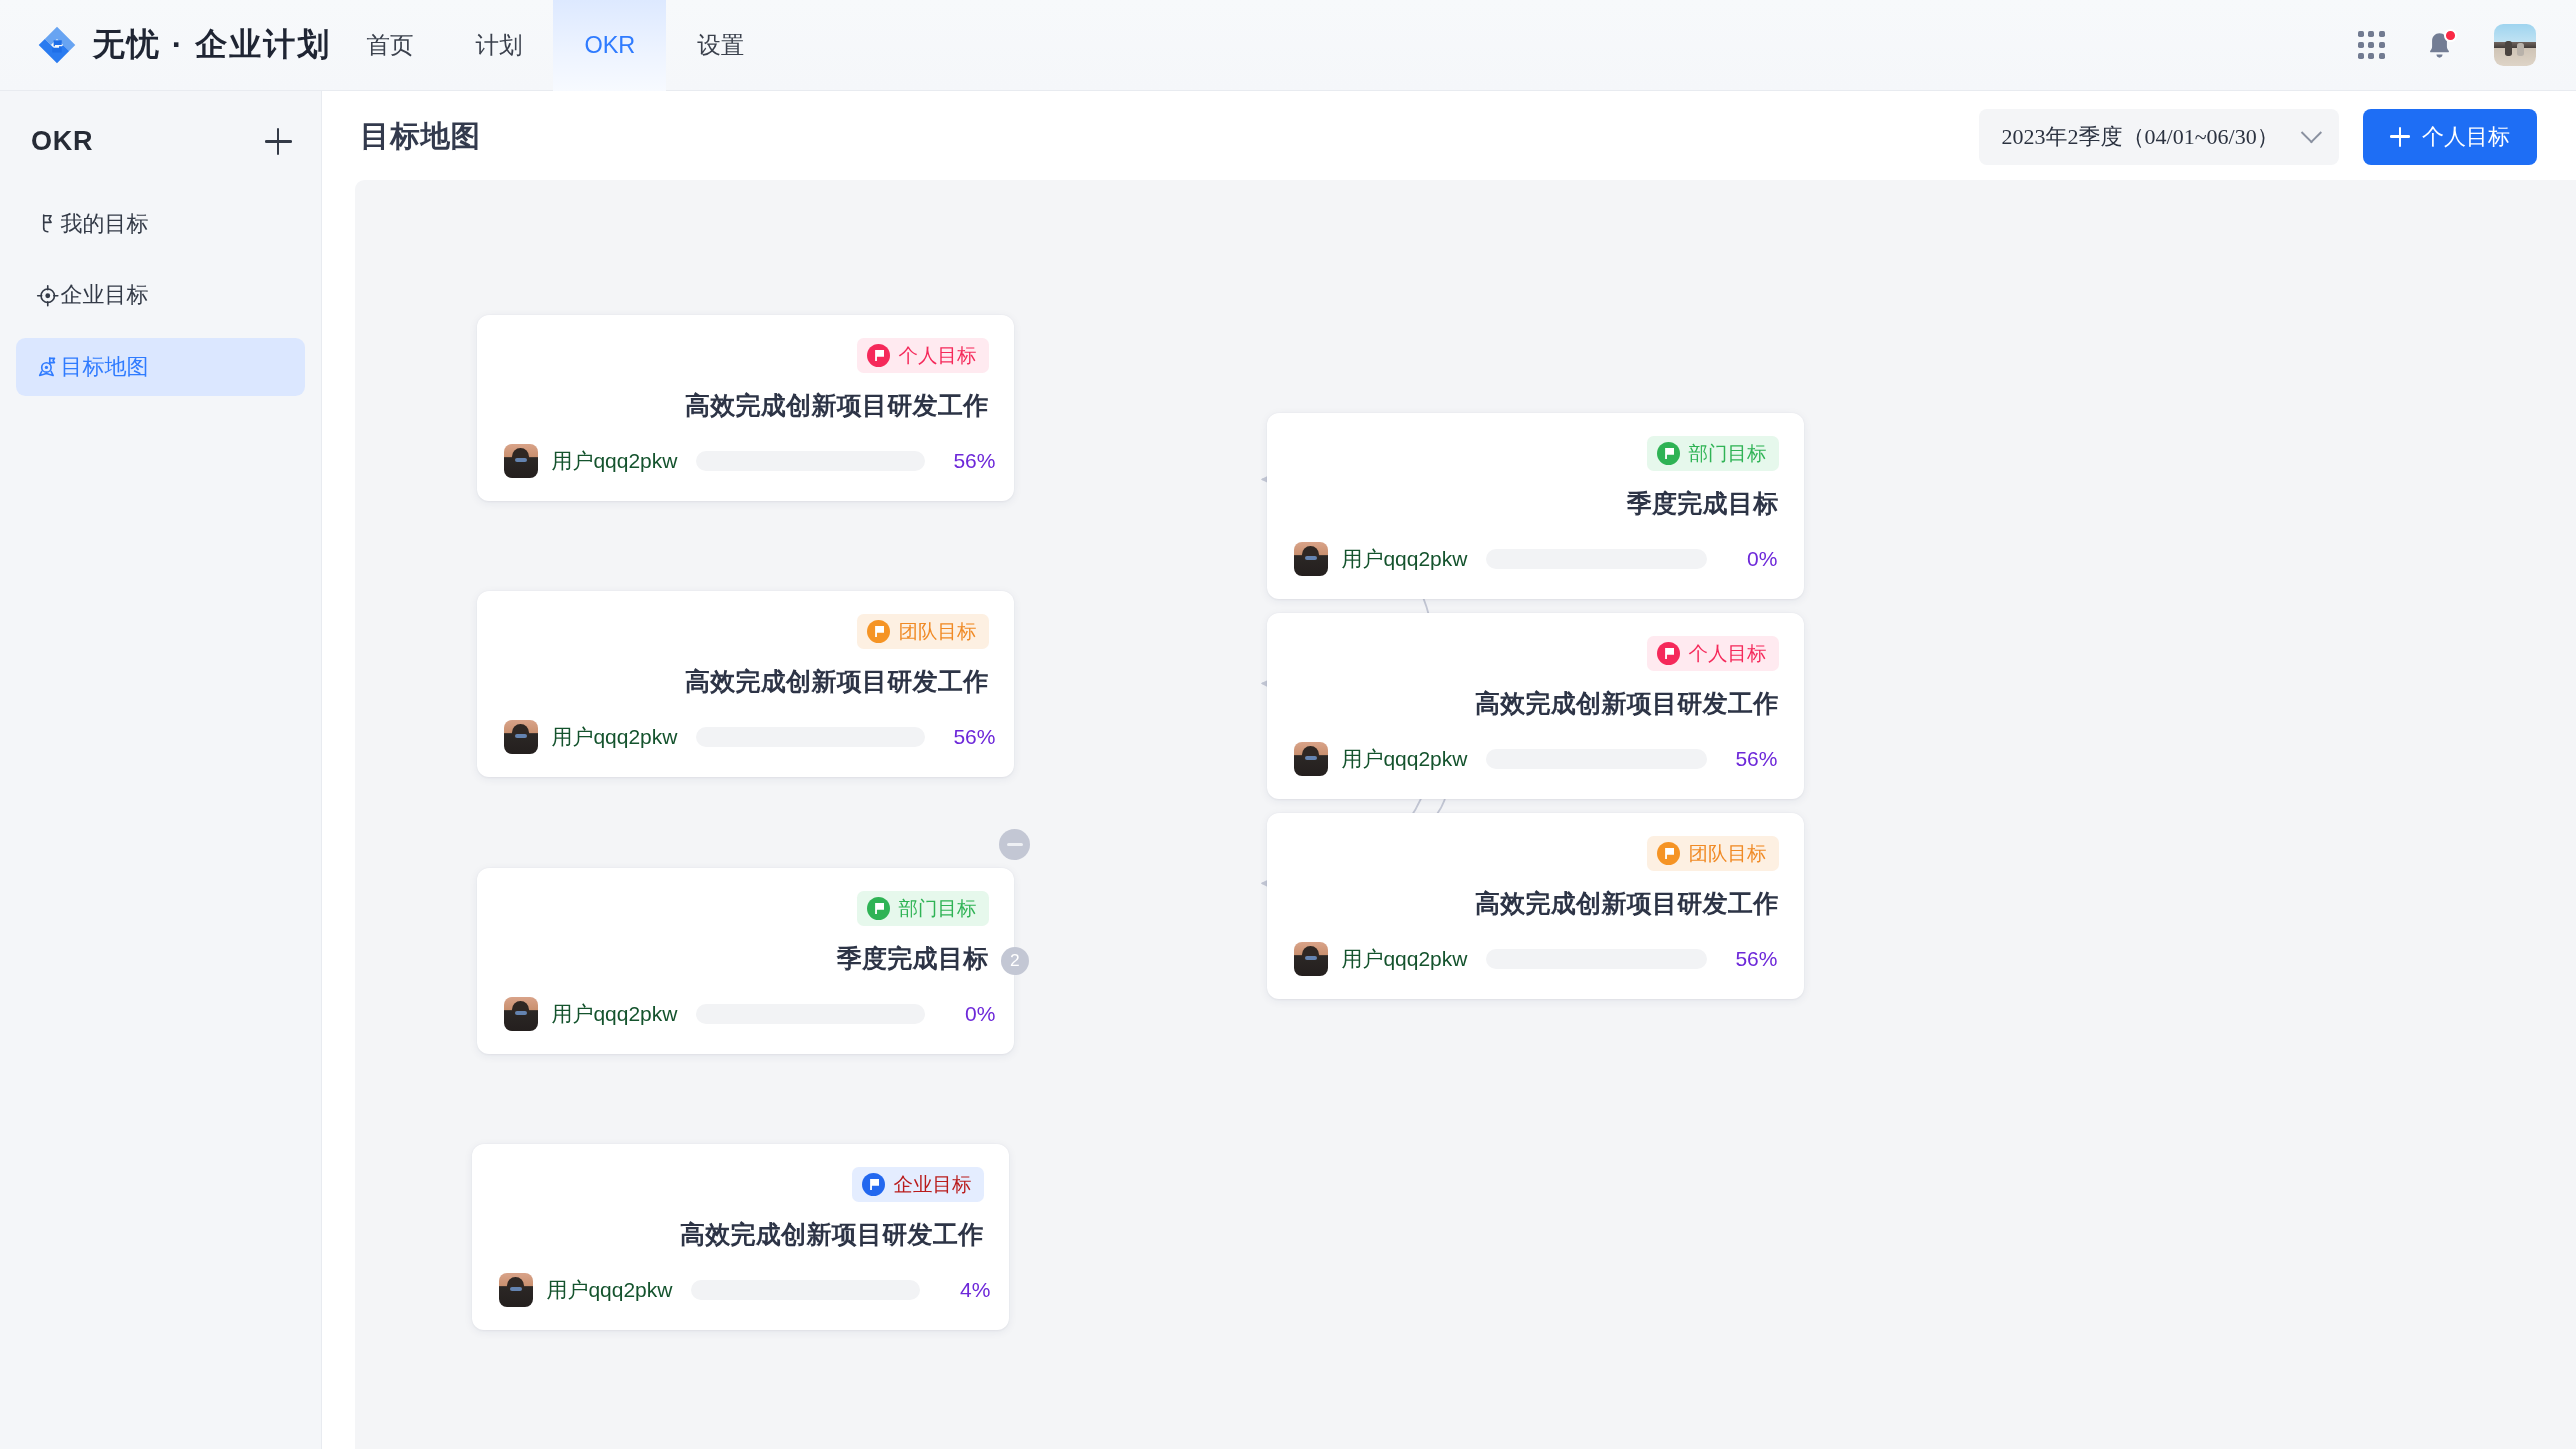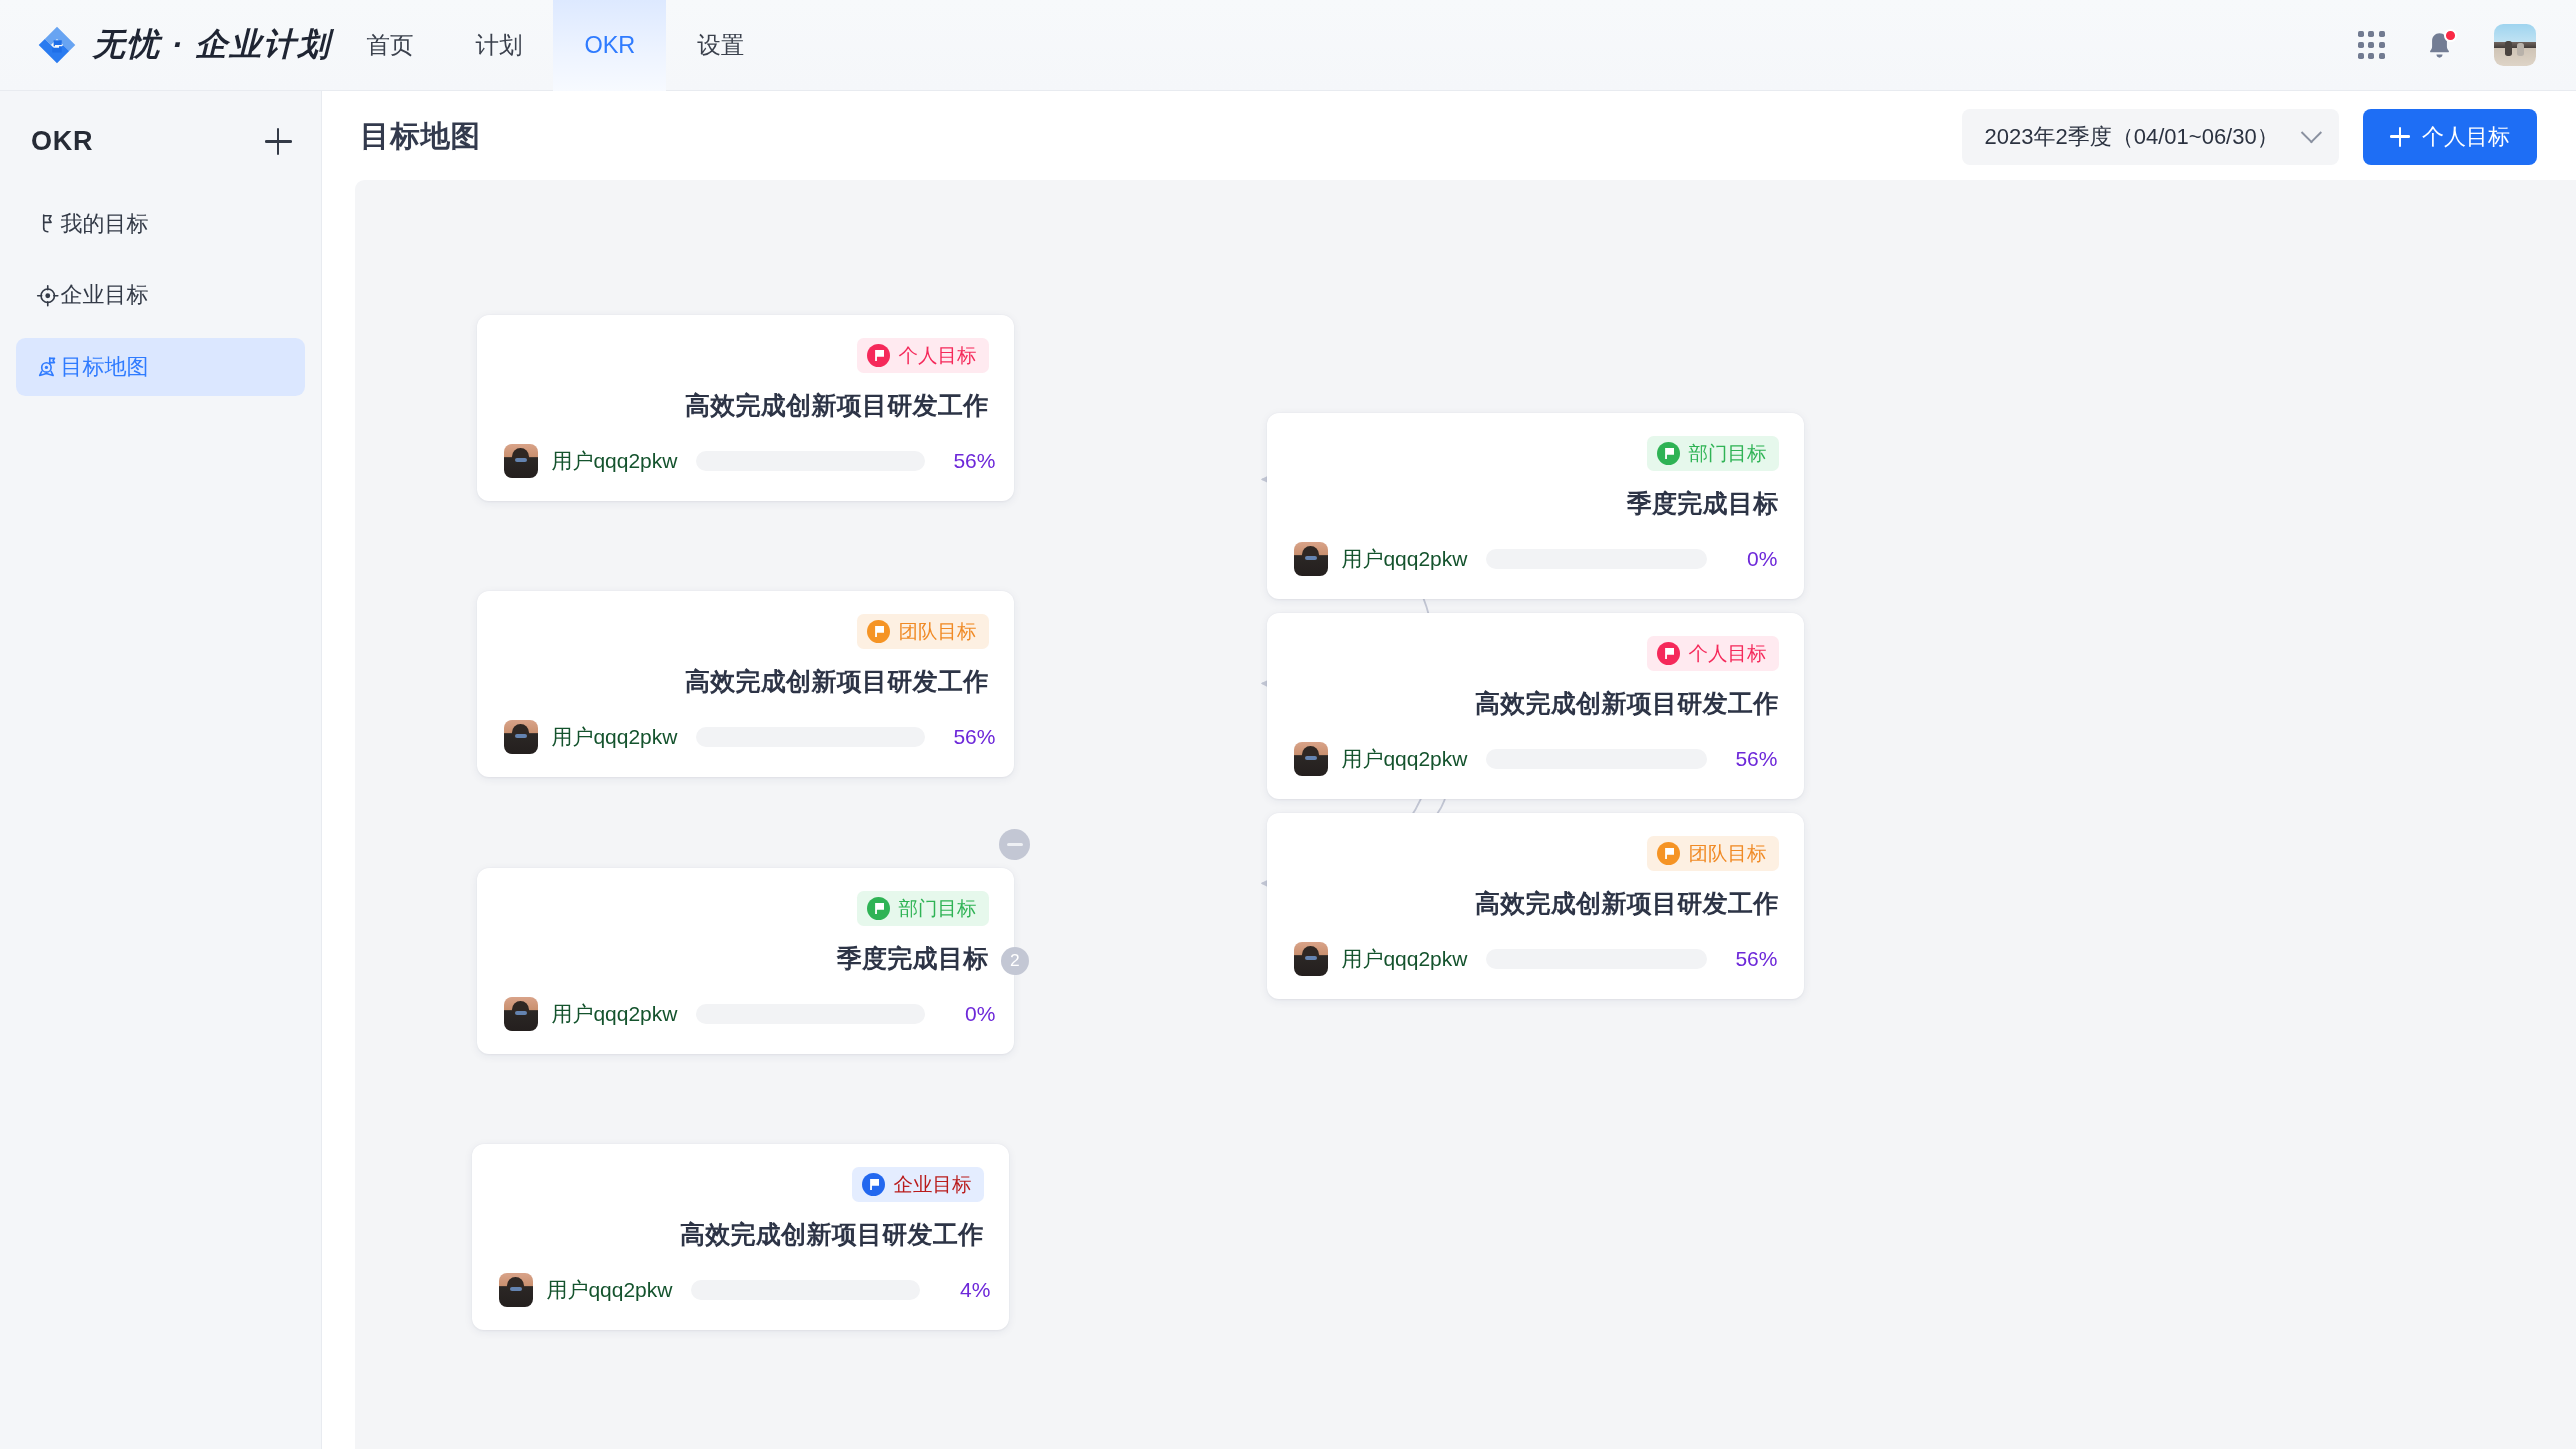--- a/index.html
+++ b/index.html
@@ -11,21 +11,21 @@
   }
   #app { position: relative; width: 2576px; height: 1449px; }
 
   
   .topbar {
     position: absolute; left: 0; top: 0; width: 2576px; height: 91px;
     background: linear-gradient(180deg,#f7f9fb 0%,#f5f7fa 100%);
     border-bottom: 0.7px solid #e8ebf0;
     display: flex; align-items: center;
   }
-  .brand { display: flex; align-items: center; gap: 14.8px; padding-left: 36px; width: 322px; font-style: italic; }
+  .brand { display: flex; align-items: center; gap: 14.8px; padding-left: 36px; width: 322px; }
   .brand-logo { width: 42px; height: 42px; position: relative; flex: 0 0 auto; }
   .brand-name {
     font-size: 32px; font-weight: 700; color: #1f2533; letter-spacing: 2px;
     white-space: nowrap;
   }
   .nav { display: flex; align-items: stretch; height: 91px; margin-left: 13.4px; }
   .nav-item {
     display: flex; align-items: center; justify-content: center;
     height: 91px; padding: 0 31px; min-width: 99px;
     font-size: 23.5px; color: #3b414d; cursor: pointer; white-space: nowrap;
@@ -92,21 +92,21 @@
     background: #ffffff; display: flex; align-items: center;
   }
   .page-title {
     font-size: 29.5px; font-weight: 700; color: #333a4d; letter-spacing: 0.7px;
     margin-left: 37px;
   }
   .header-actions { margin-left: auto; display: flex; align-items: center; gap: 24px; padding-right: 39px; }
   .period-select {
     display: flex; align-items: center; gap: 25.5px;
     height: 56px; padding: 0 20px 0 23px; border-radius: 8px;
-    background: #f4f5f7; font-size: 22px; color: #2b3240; cursor: pointer; white-space: nowrap;
+    background: #f4f5f7; font-size: 22px; color: #2b3240; cursor: pointer; white-space: nowrap; font-family: Liberation Serif, serif;
   }
   .chev {
     width: 14.8px; height: 14.8px; border-right: 2.7px solid #8a91a0; border-bottom: 2.7px solid #8a91a0;
     transform: rotate(45deg) translate(-2.7px,-2.7px); flex: 0 0 auto;
   }
   .primary-btn {
     display: flex; align-items: center; gap: 12px;
     height: 56px; padding: 0 27px; border-radius: 8px;
     background: #1e6ef5; color: #fff; font-size: 22px; cursor: pointer; white-space: nowrap;
     border: none;

